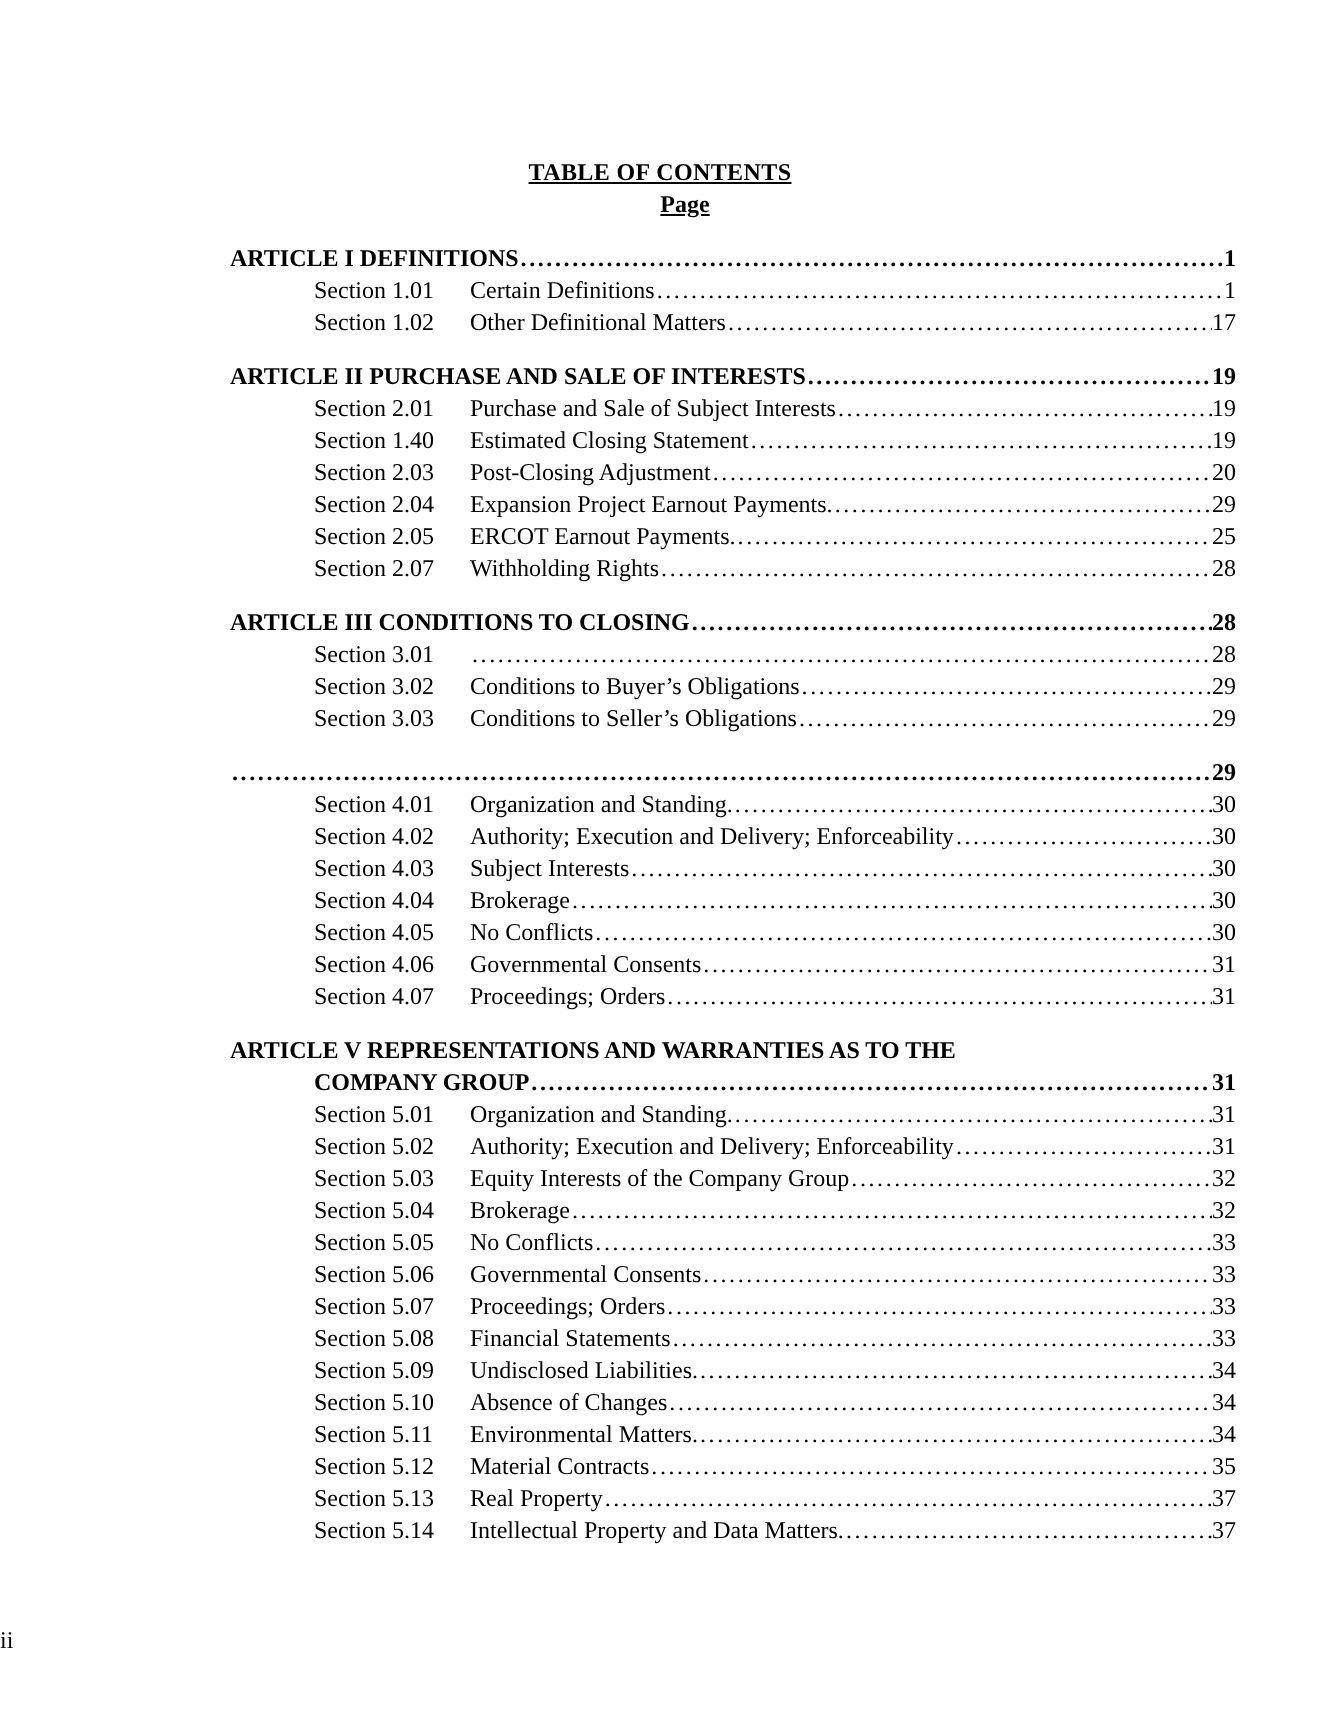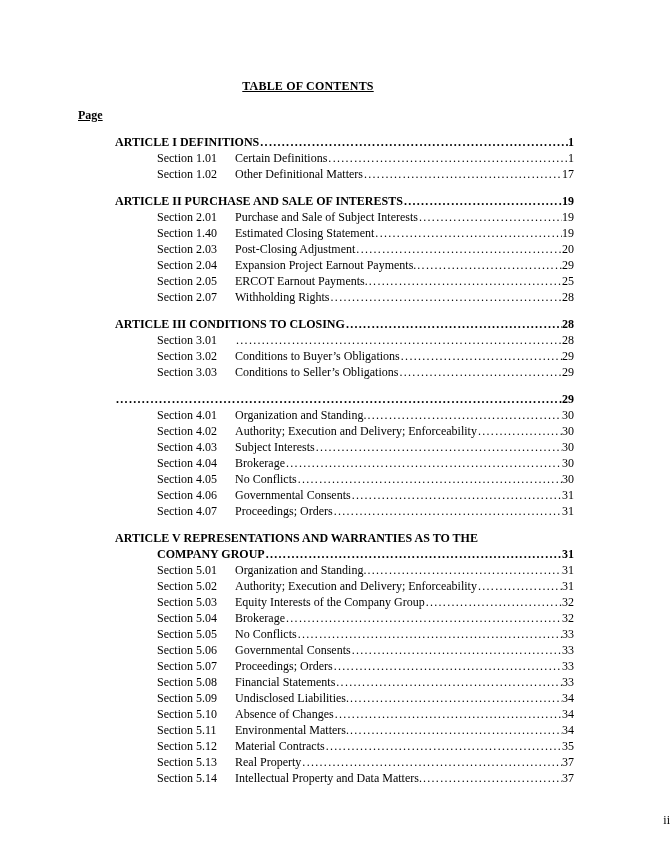--- a/index.html
+++ b/index.html
@@ -5,33 +5,32 @@
   html, body { margin: 0; padding: 0; }
   body {
     width: 670px; height: 867px;
     background: #ffffff;
     color: #000000;
     font-family: "Liberation Serif", serif;
     font-size: 12px;
     position: relative;
     overflow: hidden;
   }
-  .content { padding: 78px 96px 0 78px; }
+  .content { padding: 78px 52px 0 78px; }
   .doc-title {
     text-align: center;
     margin-right: 36px;
     font-weight: bold;
     text-decoration: underline;
     line-height: 16px;
     letter-spacing: 0.2px;
     white-space: nowrap;
   }
   .page-col-row {
-    text-align: left;
-    margin-top: 13px;
+    text-align: center;
     margin-right: 11px;
     line-height: 16px;
     font-weight: bold;
   }
   .page-col-label { text-decoration: underline; }
   .article-group { margin-top: 11px; margin-left: 37px; }
   .row { display: flex; align-items: baseline; line-height: 16px; }
   .article-row { font-weight: bold; }
   .row-indent { padding-left: 42px; font-family: Liberation Serif, serif; }
   .sec-num { flex: 0 0 78px; white-space: nowrap; }
@@ -44,21 +43,21 @@
   }
   .dots::after {
     content: "..........................................................................................................................................................................................................";
     letter-spacing: 1.3px;
   }
   .pg { flex: 0 0 auto; }
   .footer {
     position: absolute;
     top: 812px; left: 0;
     width: 670px;
-    text-align: right;
+    text-align: left;
     line-height: 16px;
   }
 </style>
 </head>
 <body>
 
 <div class="content">
   <div class="doc-title">TABLE OF CONTENTS</div>
   <div class="page-col-row">
     <span class="page-col-label">Page</span>

